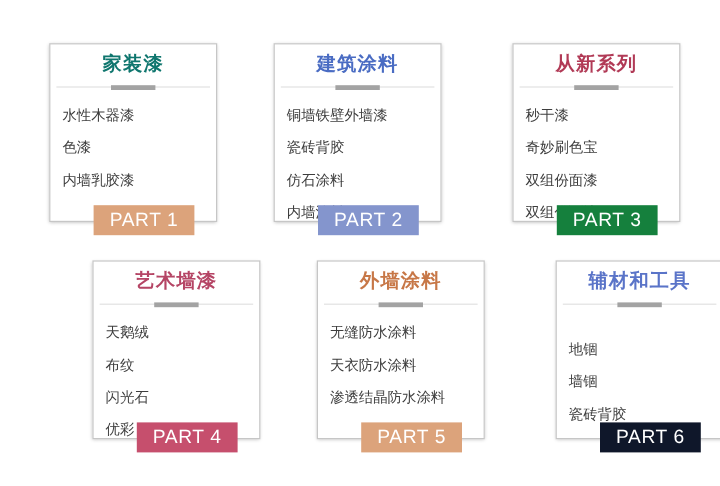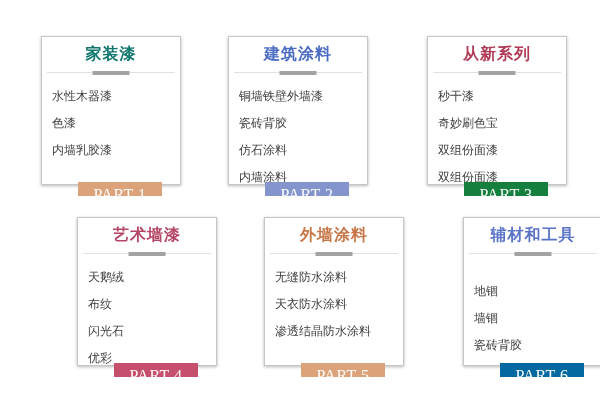--- a/index.html
+++ b/index.html
@@ -58,27 +58,27 @@
     color: #3d3d3d;
     text-align: justify;
   }
   .card.tools .item-list { margin-top: 24px; }
   .badge {
     position: absolute;
     left: 50%;
     bottom: -12px;
     transform: translateX(calc(-50% + 9px));
     min-width: 84px;
-    height: 14px;
+    height: 25px;
     line-height: 25px;
     box-sizing: border-box;
     padding: 0 10px;
     text-align: center;
     color: #ffffff;
-    font-family: Liberation Serif, serif;
+    font-family: Liberation Sans, sans-serif;
     font-size: 16px;
     letter-spacing: 0.5px;
   }
 </style>
 </head>
 <body>
 
 <div class="canvas">
 
   <section class="card r1 c1">
@@ -152,16 +152,16 @@
   <section class="card r2 c3 tools">
     <h2 class="card-title" style="color: rgb(90, 116, 200);">辅材和工具</h2>
     <div class="divider">
       <span class="divider-accent"></span>
     </div>
     <ul class="item-list">
       <li>地锢</li>
       <li>墙锢</li>
       <li>瓷砖背胶</li>
     </ul>
-    <div class="badge" style="background-color: #0369a1;">PART 6</div>
+    <div class="badge" style="background-color: #0f172a;">PART 6</div>
   </section>
 
 </div>
 
 </body></html>

